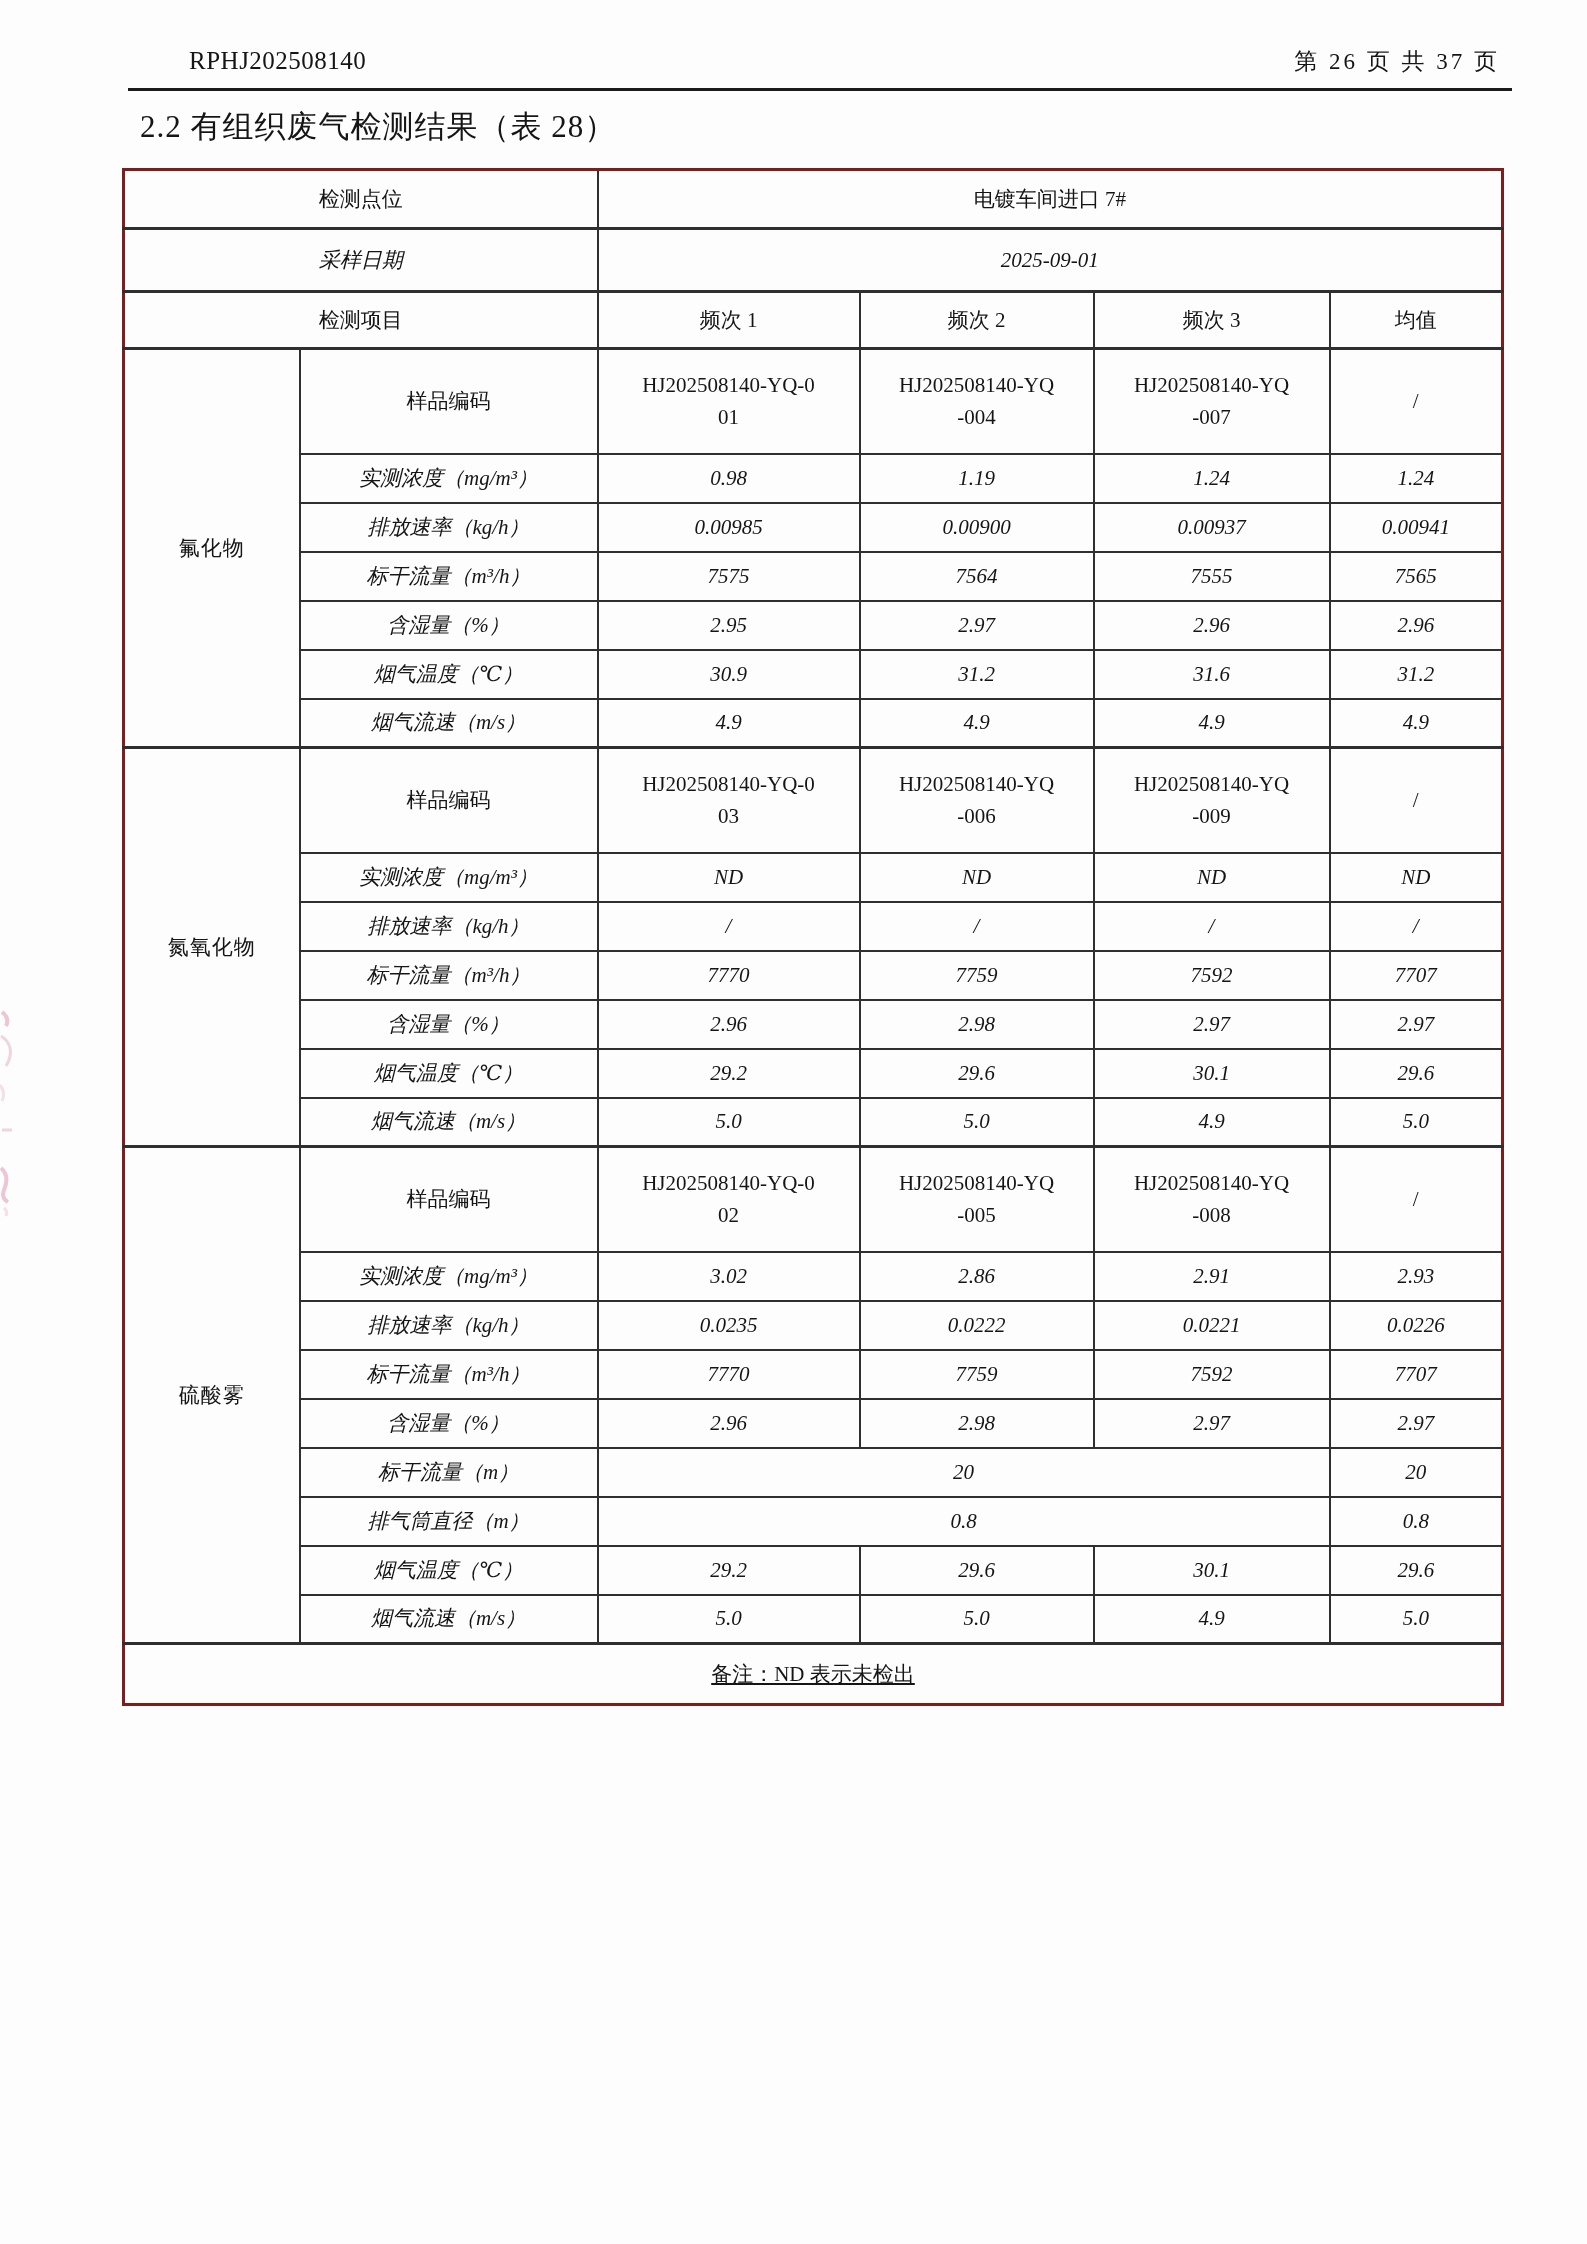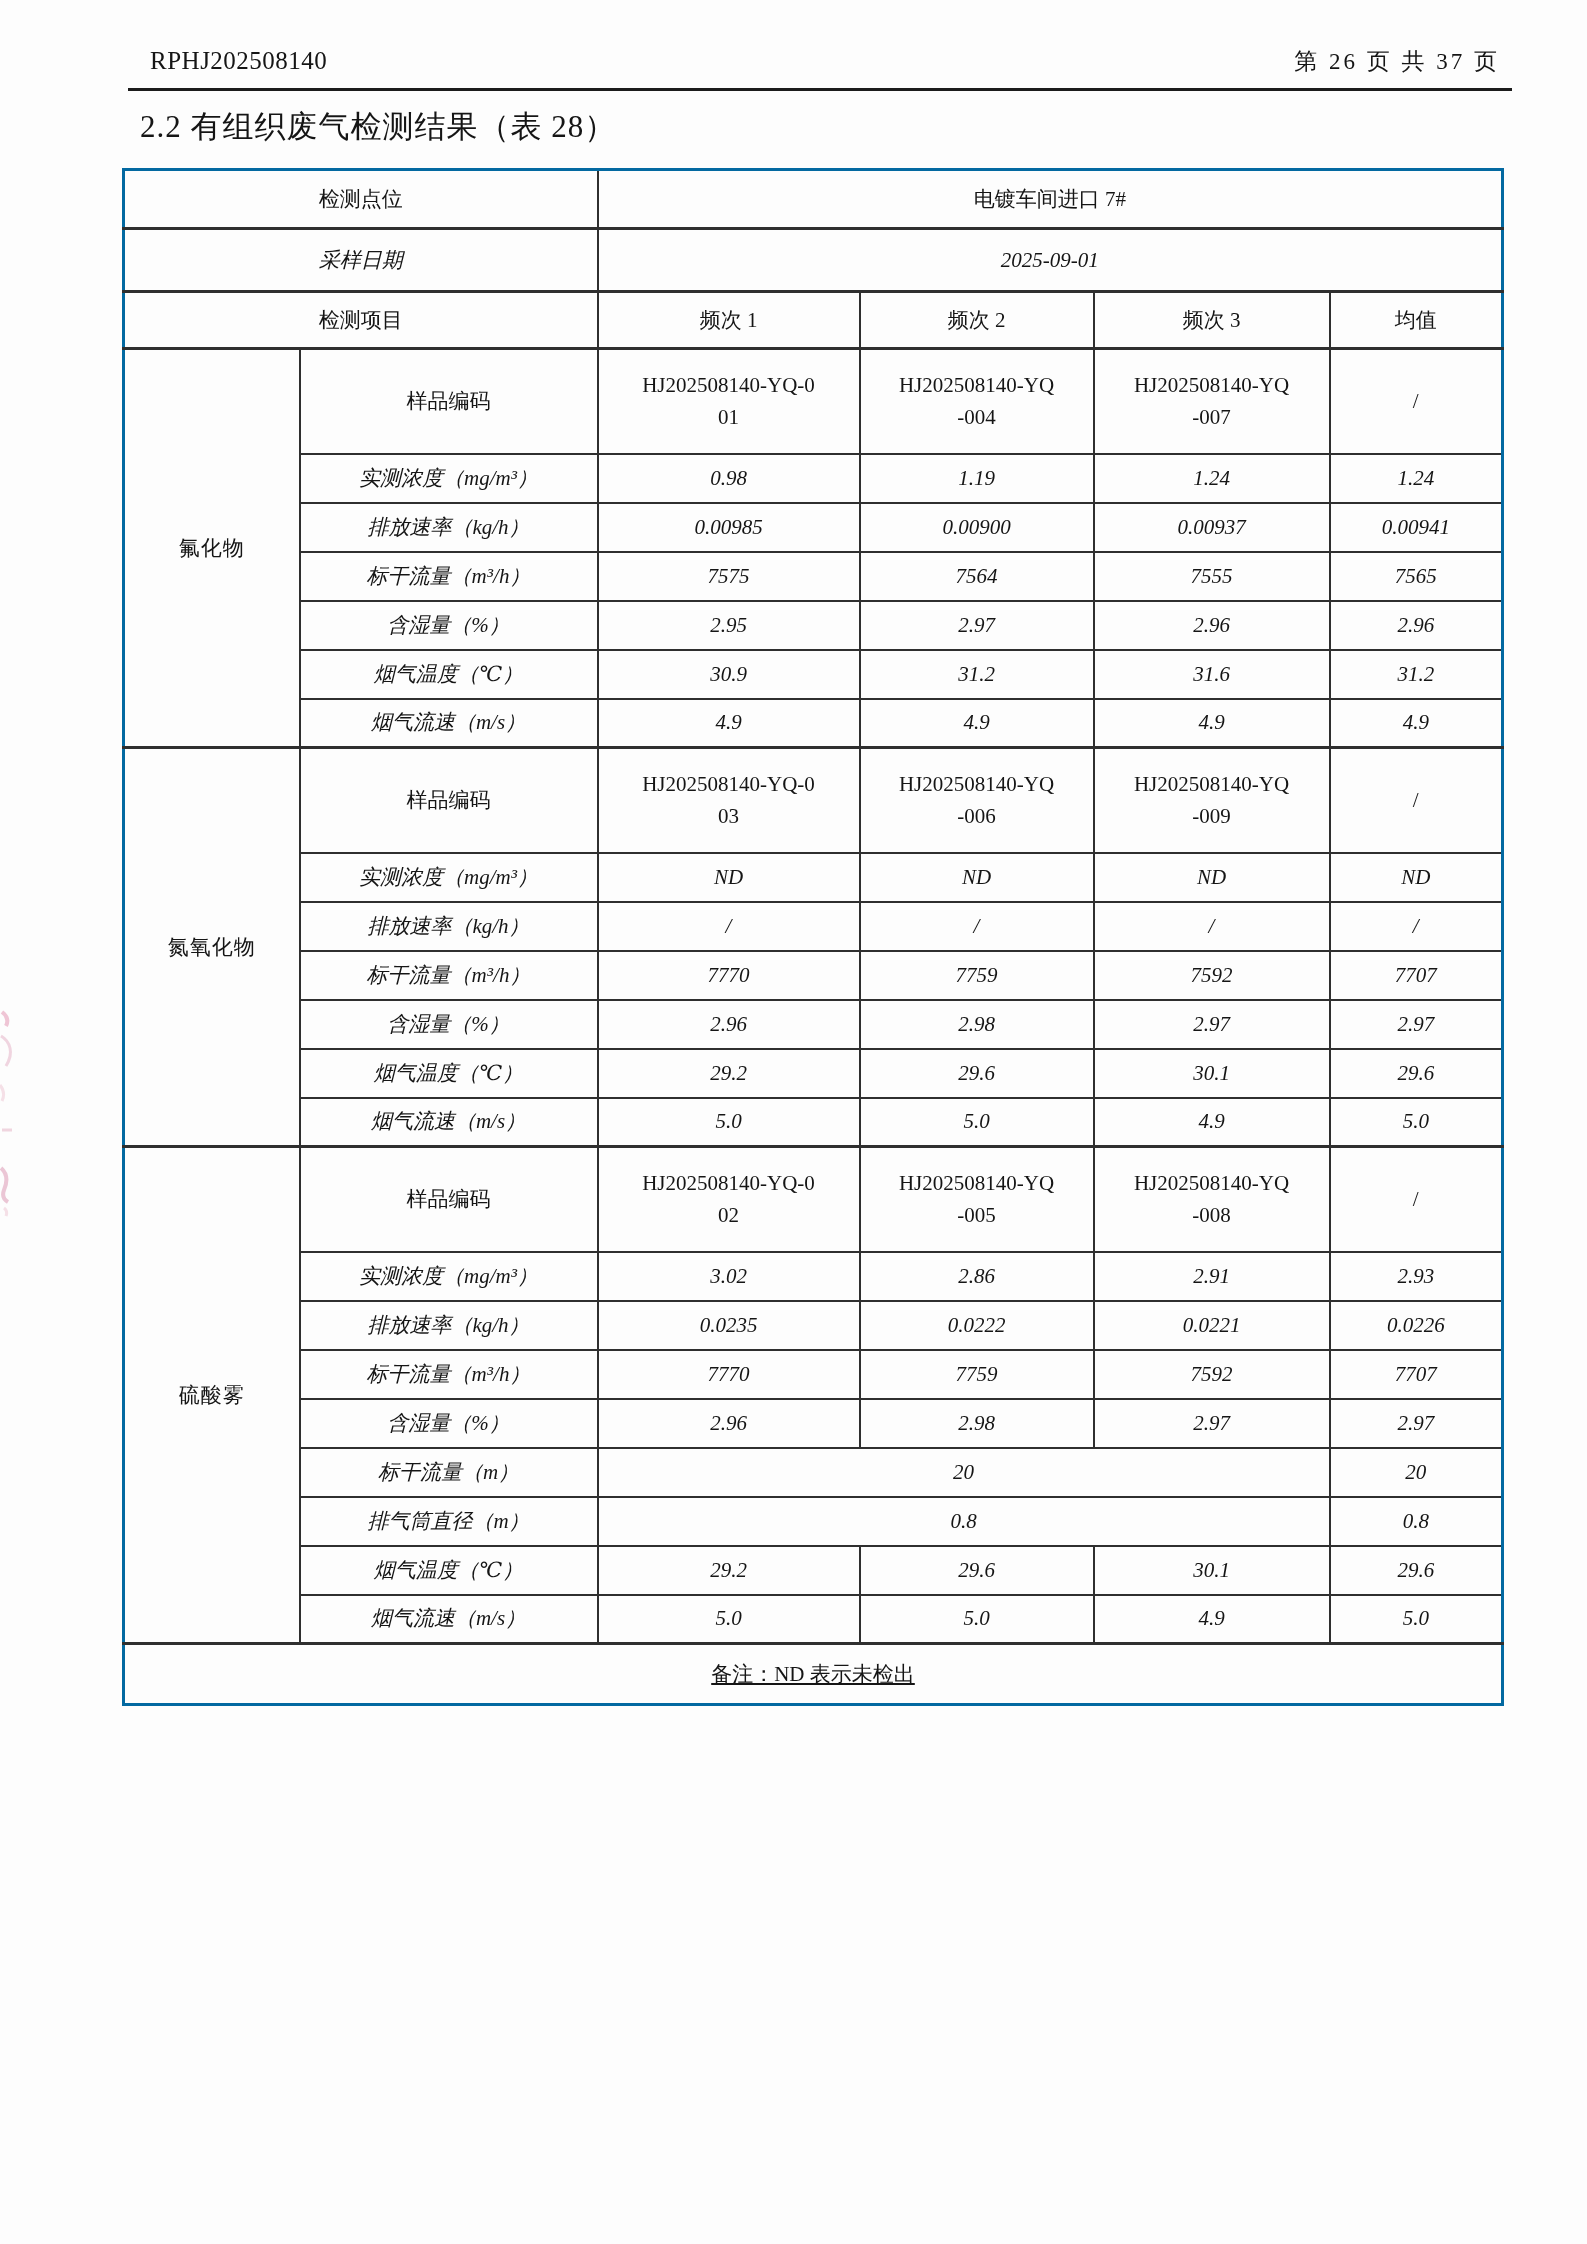--- a/index.html
+++ b/index.html
@@ -8,36 +8,36 @@
     background: #fdfdfd;
     font-family: "Liberation Serif", "DejaVu Serif", serif;
     color: #151515;
     position: relative;
     overflow: hidden;
   }
   .page-header-row {
     position: absolute; left: 150px; top: 46px;
     width: 1350px; display: flex; justify-content: space-between; align-items: baseline;
   }
-  .doc-no { font-size: 25px; letter-spacing: 0.5px; }
+  .doc-no { font-size: 25px; letter-spacing: 0.5px; margin-left: 39px; }
   .page-ind { font-size: 23px; letter-spacing: 3px; }
   .header-rule {
     position: absolute; left: 128px; top: 88px;
     width: 1384px; height: 3px; background: #1c1c1c;
   }
   .section-title {
     position: absolute; left: 140px; top: 106px;
     font-size: 31px; letter-spacing: 1px;
   }
   table.results {
     position: absolute; left: 122px; top: 168px;
     width: 1379px;
     border-collapse: collapse;
     table-layout: fixed;
-    border: 3px solid #0369a1;
+    border: 3px solid #7f1d1d;
   }
   table.results td, table.results th {
     border: 2px solid #2f2f2f;
     font-size: 21px;
     font-weight: normal;
     text-align: center;
     vertical-align: middle;
     padding: 2px 6px;
     white-space: pre-line;
     line-height: 1.55;

